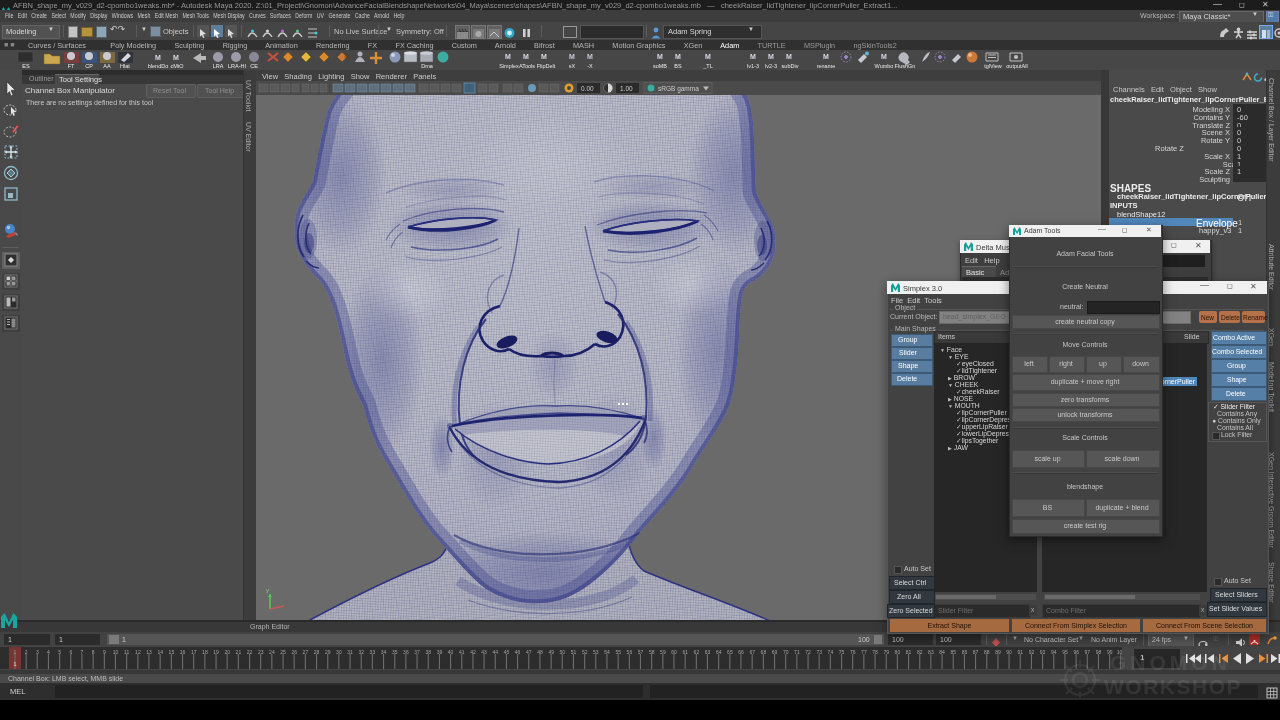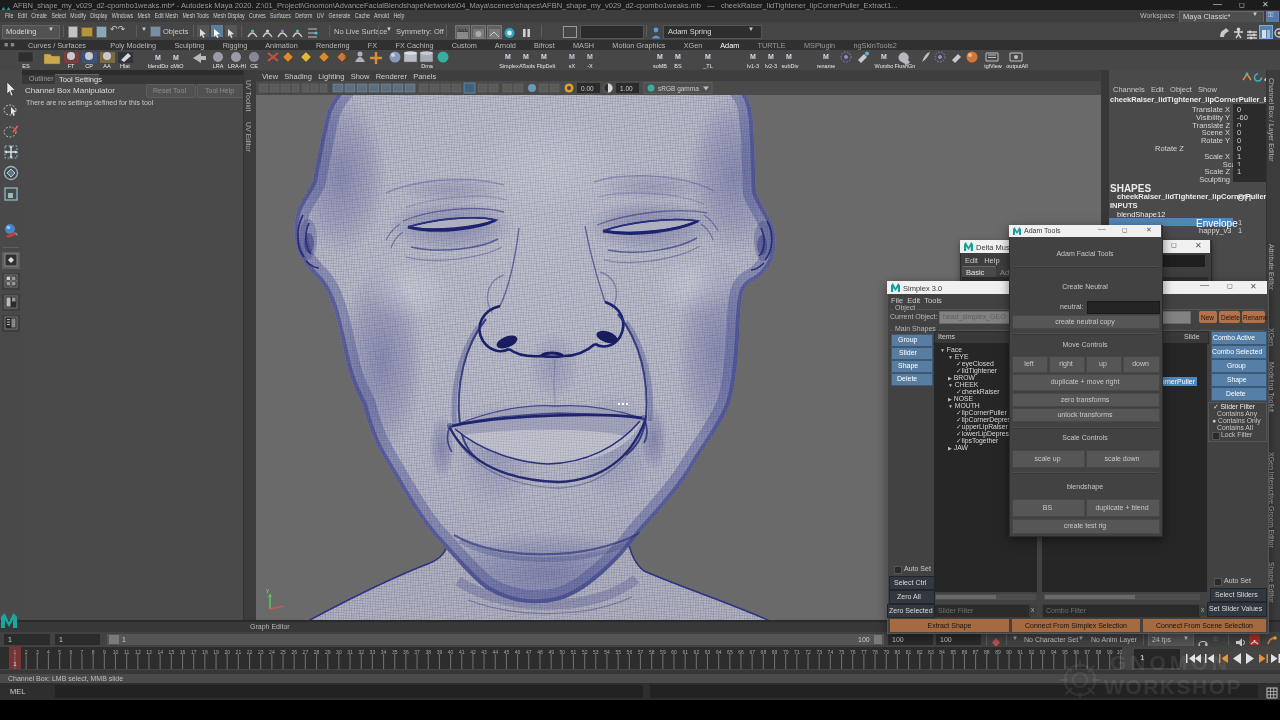--- a/index.html
+++ b/index.html
@@ -845,24 +845,24 @@
 <div id="chbox">
 <svg class="abs" style="left:1240px;top:72px;" width="26" height="11">
   <path d="M3 8 L7 2 L11 8" stroke="#e09038" stroke-width="1.4" fill="none"></path>
       <circle cx="7" cy="2" r="1.4" fill="#50b0d0"></circle>
   <path d="M18 2 a3.5 3.5 0 1 0 3.5 3.5" stroke="#40b0c8" stroke-width="1.6" fill="none"></path>
   <path d="M24 8 l4 -5 1.4 1.2 -4 5z" fill="#d0d0d0"></path>
 </svg>
 <div class="tx" style="left:1113px;top:85px;font-size:7.5px;color:#c8c8c8;">Channels&nbsp;&nbsp; Edit&nbsp;&nbsp; Object&nbsp;&nbsp; Show</div>
 <div class="tx" style="left:1110px;top:95px;font-size:7.5px;font-weight:bold;color:#ececec;width:156px;overflow:hidden;">cheekRaiser_lidTightener_lipCornerPuller_Extract1</div>
 <div id="chrows">
-      <div class="tx" style="left:1109px;top:105px;width:121px;text-align:right;font-size:7.5px;color:#d4d4d4;">Translate X</div>
+      <div class="tx" style="left:1109px;top:105px;width:121px;text-align:right;font-size:7.5px;color:#d4d4d4;">Modeling X</div>
       <div class="abs" style="left:1233px;top:104px;width:33px;height:8px;background:#2b2b2b;"></div>
       <div class="tx" style="left:1237px;top:105px;font-size:7.5px;color:#d0d0d0;">0</div>
-      <div class="tx" style="left:1109px;top:112.8px;width:121px;text-align:right;font-size:7.5px;color:#d4d4d4;">Visibility Y</div>
+      <div class="tx" style="left:1109px;top:112.8px;width:121px;text-align:right;font-size:7.5px;color:#d4d4d4;">Contains Y</div>
       <div class="abs" style="left:1233px;top:111.8px;width:33px;height:8px;background:#2b2b2b;"></div>
       <div class="tx" style="left:1237px;top:112.8px;font-size:7.5px;color:#d0d0d0;">-60</div>
       <div class="tx" style="left:1109px;top:120.6px;width:121px;text-align:right;font-size:7.5px;color:#d4d4d4;">Translate Z</div>
       <div class="abs" style="left:1233px;top:119.6px;width:33px;height:8px;background:#2b2b2b;"></div>
       <div class="tx" style="left:1237px;top:120.6px;font-size:7.5px;color:#d0d0d0;">0</div>
       <div class="tx" style="left:1109px;top:128.4px;width:121px;text-align:right;font-size:7.5px;color:#d4d4d4;">Scene X</div>
       <div class="abs" style="left:1233px;top:127.4px;width:33px;height:8px;background:#2b2b2b;"></div>
       <div class="tx" style="left:1237px;top:128.4px;font-size:7.5px;color:#d0d0d0;">0</div>
       <div class="tx" style="left:1109px;top:136.20000000000002px;width:121px;text-align:right;font-size:7.5px;color:#d4d4d4;">Rotate Y</div>
       <div class="abs" style="left:1233px;top:135.20000000000002px;width:33px;height:8px;background:#2b2b2b;"></div>

